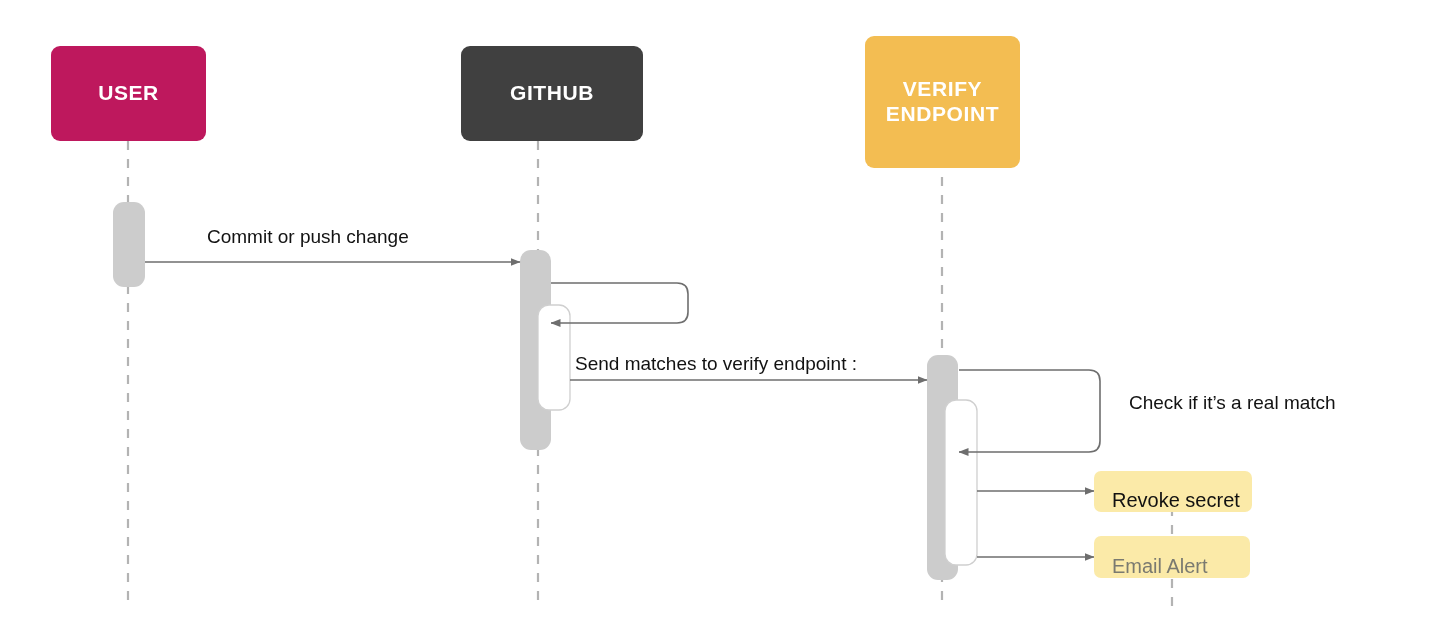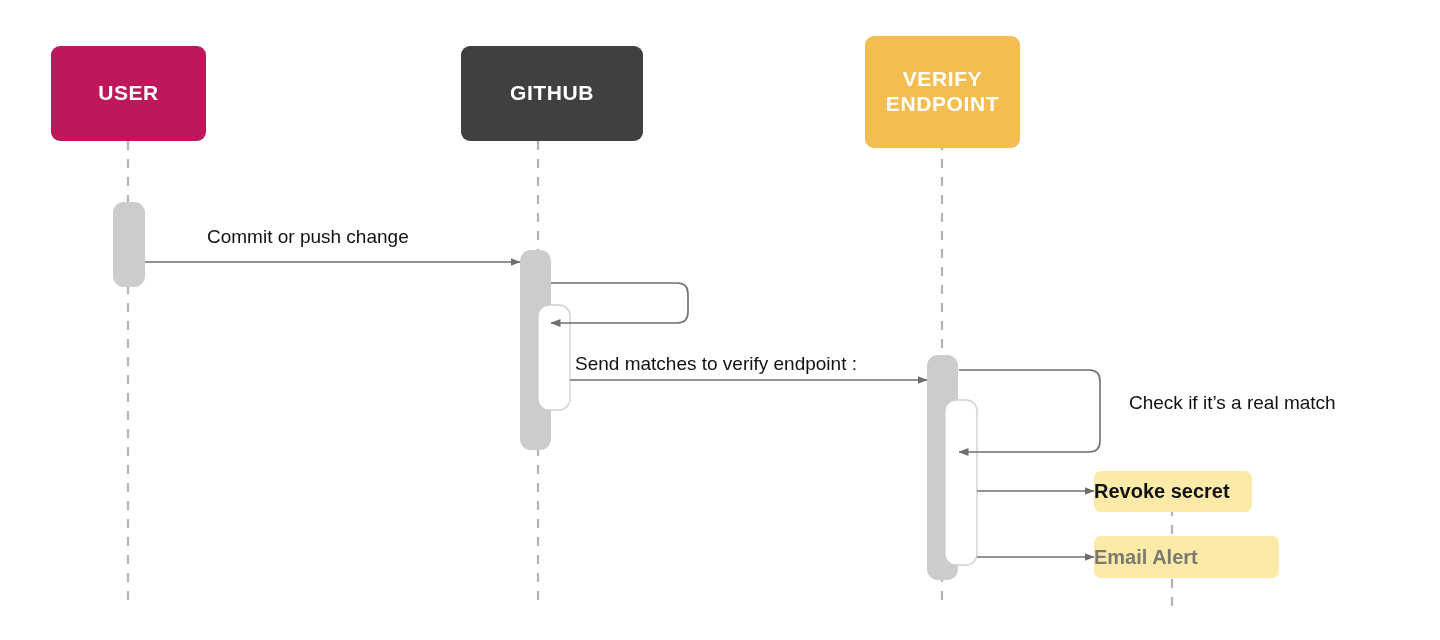--- a/index.html
+++ b/index.html
@@ -52,26 +52,26 @@
     color: #121212;
     font-weight: normal;
     white-space: nowrap;
     line-height: 1;
     user-select: none;
   }
   
   .note {
     position: absolute;
     display: flex;
-    align-items: center;
+    align-items: flex-end;
     justify-content: flex-start;
     border-radius: 7px;
     box-sizing: border-box;
-    padding: 0 0;
-    font-weight: bold;
+    padding: 0 18px;
+    font-weight: normal;
     white-space: nowrap;
     user-select: none;
   }
 </style>
 </head>
 <body>
 
 <div id="canvas">
 
   <svg id="wire" viewBox="0 0 1440 640" xmlns="http://www.w3.org/2000/svg">
@@ -104,33 +104,33 @@
   </svg>
 
   <div class="participant" id="p-user" style="left: 51px; top: 46px; width: 155px; height: 95px; background: #be185d; color: rgb(255, 255, 255); font-size: 21px;">
     <span class="plabel">USER</span>
   </div>
 
   <div class="participant" id="p-github" style="left: 461px; top: 46px; width: 182px; height: 95px; background: #404040; color: rgb(255, 255, 255); font-size: 21px;">
     <span class="plabel">GITHUB</span>
   </div>
 
-  <div class="participant" id="p-verify" style="left: 865px; top: 36px; width: 155px; height: 112px; background: rgb(243, 189, 82); color: rgb(255, 255, 255); font-size: 21px;">
+  <div class="participant" id="p-verify" style="left: 865px; top: 36px; width: 155px; height: 132px; background: rgb(243, 189, 82); color: rgb(255, 255, 255); font-size: 21px;">
     <span class="plabel">VERIFY
 ENDPOINT</span>
   </div>
 
   <div class="msg-label" id="m-commit" style="left: 207px; top: 227px; font-size: 19px; color: rgb(18, 18, 18);">Commit or push change</div>
 
 
   <div class="msg-label" id="m-send" style="left: 575px; top: 354px; font-size: 19px; color: rgb(18, 18, 18);">Send matches to verify endpoint :</div>
 
   <div class="msg-label" id="m-check" style="left: 1129px; top: 393px; font-size: 19px; color: rgb(18, 18, 18);">Check if it’s a real match</div>
 
   <div class="note" id="n-revoke" style="left: 1094px; top: 471px; width: 158px; height: 41px; background: rgb(251, 234, 168); color: rgb(17, 17, 17); font-size: 20px;">
     <span>Revoke secret</span>
   </div>
 
-  <div class="note" id="n-email" style="left: 1094px; top: 536px; width: 185px; height: 42px; background: rgb(251, 234, 168); color: rgb(122, 122, 112); font-size: 20px;">
+  <div class="note" id="n-email" style="left: 1094px; top: 536px; width: 156px; height: 42px; background: rgb(251, 234, 168); color: rgb(122, 122, 112); font-size: 20px;">
     <span>Email Alert</span>
   </div>
 
 </div>
 
 </body></html>

